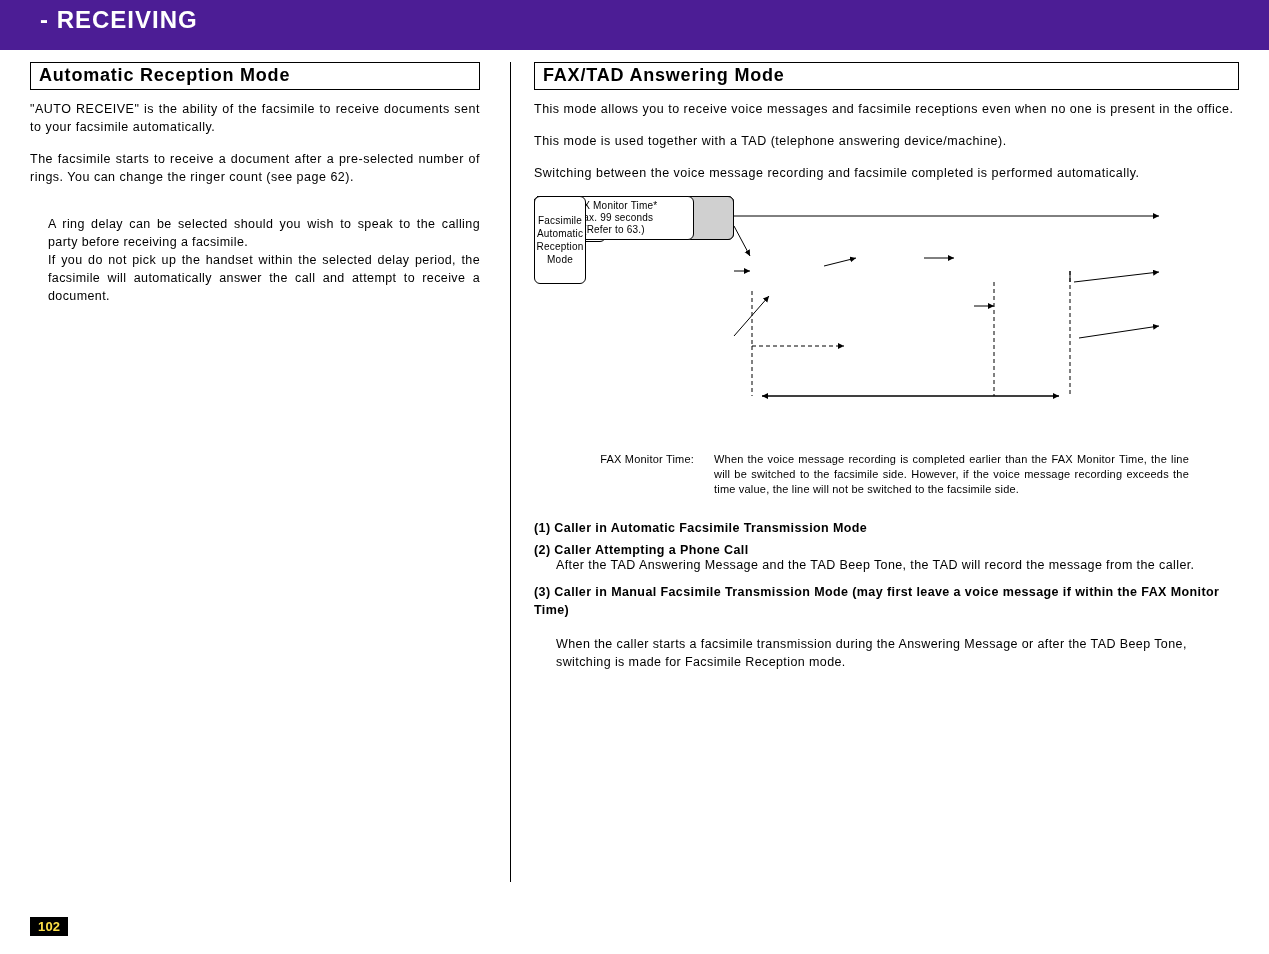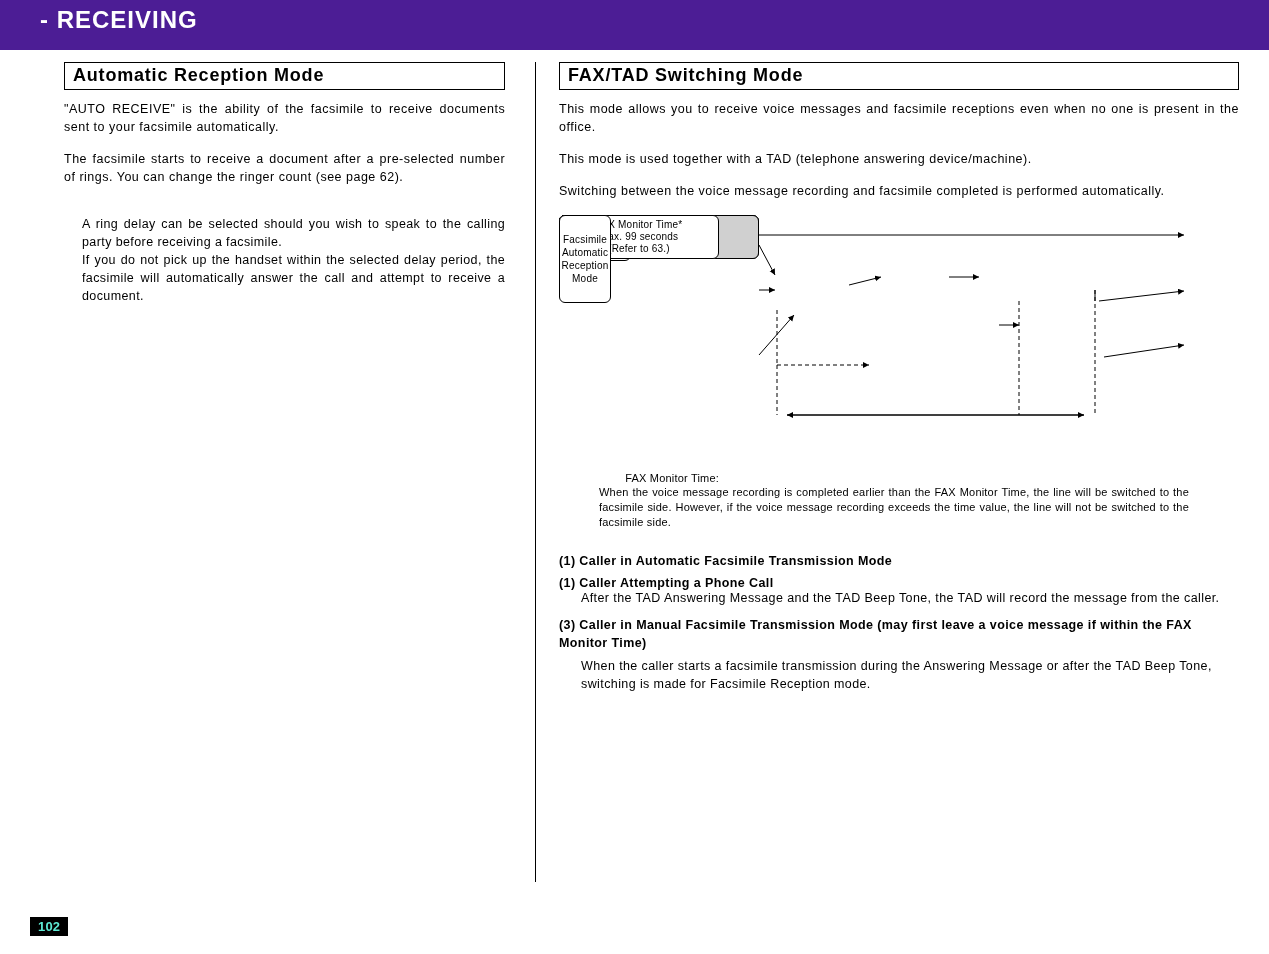--- a/index.html
+++ b/index.html
@@ -21,21 +21,20 @@
     padding: 6px 18px 16px 40px;
     letter-spacing: 1px;
   }
   .columns {
     display: flex;
     padding: 12px 30px 0 30px;
   }
   .col-left {
     width: 470px;
     padding-right: 20px;
-    margin-left: 34px;
   }
   .divider {
     width: 10px;
     border-left: 1px solid #000;
     margin: 0 10px;
     min-height: 820px;
   }
   .col-right {
     flex: 1;
     padding-left: 4px;
@@ -63,21 +62,21 @@
     padding-left: 18px;
     text-align: justify;
     line-height: 1.45;
     letter-spacing: 0.4px;
   }
   .page-num {
     position: absolute;
     left: 30px;
     bottom: 18px;
     background: #000;
-    color: #5eead4;
+    color: #fde047;
     font-weight: bold;
     padding: 2px 8px;
     font-size: 13px;
   }
   .diagram {
     position: relative;
     width: 680px;
     height: 240px;
     margin: 6px 0 16px 0;
     font-size: 10.5px;
@@ -90,21 +89,20 @@
     background: #fff;
   }
   .gray { background: #d0d0d0; }
   .centered { text-align: center; }
   svg.overlay { position: absolute; left:0; top:0; width:680px; height:240px; pointer-events:none; }
   .fm-note {
     display: flex;
     font-size: 11px;
     line-height: 1.35;
     margin: 4px 0 24px 40px;
-    flex-direction: column;
   }
   .fm-label { width: 140px; flex-shrink:0; text-align: right; padding-right: 20px;}
   .fm-text { flex:1; text-align: justify; padding-right: 50px;}
   .scenario-head {
     font-weight: bold;
     margin-top: 8px;
     letter-spacing: 0.4px;
   }
   .scenario-body {
     padding-left: 22px;
@@ -125,21 +123,21 @@
     <p class="body">"AUTO RECEIVE" is the ability of the facsimile to receive documents sent to your facsimile automatically.</p>
     <p class="body">The facsimile starts to receive a document after a pre-selected number of rings. You can change the ringer count (see page 62).</p>
     <div style="height:14px"></div>
     <div class="note-body" style="white-space:pre-line;">A ring delay can be selected should you wish to  speak to the calling party before receiving a facsimile.
 If you do not pick up the handset within the selected delay period, the facsimile will automatically answer the call and attempt to receive a document.</div>
   </div>
 
   <div class="divider"></div>
 
   <div class="col-right">
-    <div class="section-title">FAX/TAD Switching Mode</div>
+    <div class="section-title">FAX/TAD Answering Mode</div>
     <p class="body">This mode allows you to receive voice messages and facsimile receptions even when no one is present in the office.</p>
     <p class="body">This mode is used together with a TAD (telephone answering device/machine).</p>
     <p class="body">Switching between the voice message recording and facsimile completed is performed automatically.</p>
 
     <div class="diagram">
       <svg class="overlay" viewBox="0 0 680 240">
         <defs>
           <marker id="ah" markerWidth="8" markerHeight="8" refX="6" refY="3" orient="auto">
             <path d="M0,0 L6,3 L0,6 Z" fill="#000"></path>
           </marker>
@@ -199,23 +197,23 @@
       <div class="dbox centered" style="left:628; top:30; width:52px; height:88px; display:flex; align-items:center; justify-content:center; font-size:10px; line-height:1.3;">Facsimile Automatic Reception Mode</div>
     </div>
 
     <div class="fm-note">
       <div class="fm-label">FAX Monitor Time:</div>
       <div class="fm-text">When the voice message recording is completed earlier than the FAX Monitor Time, the line will be switched to the facsimile side. However, if the voice message recording exceeds the time value, the line will not be switched to the facsimile side.</div>
     </div>
 
     <div class="scenario-head">(1) Caller in Automatic Facsimile Transmission Mode</div>
 
-    <div class="scenario-head">(1) Caller Attempting a Phone Call</div>
+    <div class="scenario-head">(2) Caller Attempting a Phone Call</div>
     <div class="scenario-body">After the TAD Answering Message and the TAD Beep Tone, the TAD will record the message from the caller.</div>
 
     <div style="line-height:1.4; letter-spacing:0.4px;">
       <span class="scenario-head">(3) Caller in Manual Facsimile Transmission Mode</span><span class="scen-norm"> (may first leave a voice message if within the FAX Monitor Time)</span>
     </div>
-    <div class="scenario-body" style="padding-left:22px; margin-top:6px;">When the caller starts a facsimile transmission during the Answering Message or after the TAD Beep Tone, switching is made for Facsimile Reception mode.</div>
+    <div class="scenario-body" style="padding-left:22px; margin-top:17px;">When the caller starts a facsimile transmission during the Answering Message or after the TAD Beep Tone, switching is made for Facsimile Reception mode.</div>
   </div>
 </div>
 
 <div class="page-num">102</div>
 
 </body></html>

